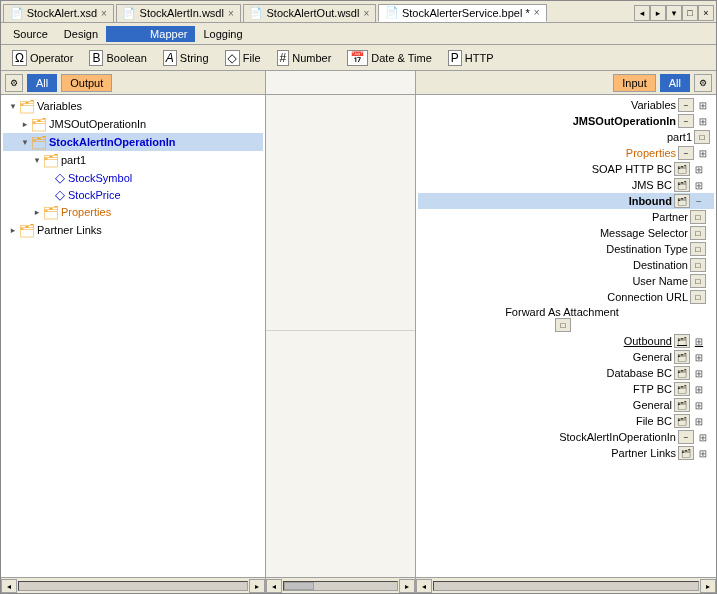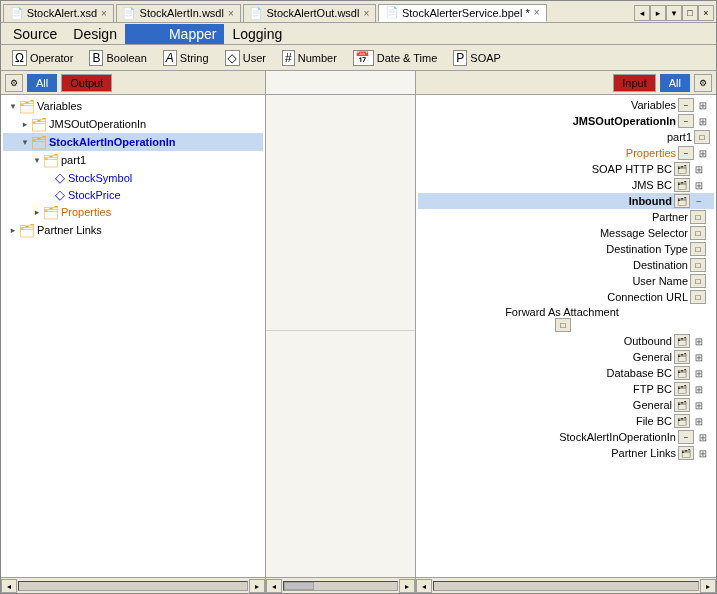--- a/index.html
+++ b/index.html
@@ -8,27 +8,27 @@
     
     .tab-bar { background: #ece9d8; border-bottom: 1px solid #a0a0a0; display: flex; align-items: center; padding: 2px 2px 0 2px; height: 22px; }
     .tab { display: flex; align-items: center; padding: 2px 6px; border: 1px solid #a0a0a0; border-bottom: none; background: #ece9d8; margin-right: 2px; font-size: 11px; cursor: pointer; height: 18px; white-space: nowrap; }
     .tab.active { background: #ffffff; border-bottom: 1px solid #ffffff; font-weight: normal; }
     .tab-close { margin-left: 4px; color: #666; font-size: 10px; cursor: pointer; }
     .tab-nav { margin-left: auto; display: flex; }
     .tab-nav button { background: #ece9d8; border: 1px solid #a0a0a0; width: 16px; height: 16px; cursor: pointer; font-size: 9px; }
 
     
     .menu-bar { background: #ece9d8; border-bottom: 1px solid #a0a0a0; display: flex; padding: 2px 4px; height: 22px; align-items: center; }
-    .menu-item { padding: 2px 8px; cursor: pointer; font-size: 14px; }
+    .menu-item { padding: 2px 8px; cursor: pointer; font-size: 11px; }
     .menu-item.active { background: #316ac5; color: white; padding-left: 44px; }
 
     
     .toolbar { background: #ece9d8; border-bottom: 1px solid #a0a0a0; display: flex; align-items: center; padding: 2px 4px; height: 26px; gap: 2px; }
     .toolbar-btn { display: flex; align-items: center; padding: 2px 6px; border: 1px solid transparent; background: transparent; cursor: pointer; font-size: 11px; height: 22px; gap: 3px; }
-    .panel-btn { padding: 1px 8px; border: 1px solid #a0a0a0; background: #b91c1c; cursor: pointer; font-size: 11px; height: 18px; }
+    .panel-btn { padding: 1px 8px; border: 1px solid #a0a0a0; background: #fdba74; cursor: pointer; font-size: 11px; height: 18px; }
     .panel-btn.active { background: #316ac5; color: white; border-color: #316ac5; }
     .panel-icon-btn { width: 18px; height: 18px; border: 1px solid #a0a0a0; background: #ece9d8; cursor: pointer; display: flex; align-items: center; justify-content: center; font-size: 10px; }
     
     
     .tree { flex: 1; overflow: auto; padding: 2px; }
     .tree-item { display: flex; align-items: center; padding: 1px 0; white-space: nowrap; cursor: pointer; }
     .tree-item.highlighted { background: #c5d9f1; }
     .tree-indent { display: inline-block; }
     .tree-toggle { width: 12px; height: 12px; display: inline-flex; align-items: center; justify-content: center; font-size: 9px; color: #555; }
     .tree-icon { width: 16px; height: 16px; margin-right: 2px; display: inline-flex; align-items: center; justify-content: center; font-size: 12px; }
@@ -97,33 +97,33 @@
     <div class="toolbar-btn">
       <span style="font-size:12px; border:1px solid #888; padding:0 2px; background:#fff;">B</span>
       <span>Boolean</span>
     </div>
     <div class="toolbar-btn">
       <span style="font-size:12px; border:1px solid #888; padding:0 2px; background:#fff; font-style:italic;">A</span>
       <span>String</span>
     </div>
     <div class="toolbar-btn">
       <span style="font-size:12px; border:1px solid #888; padding:0 2px; background:#fff;">◇</span>
-      <span>User</span>
+      <span>File</span>
     </div>
     <div class="toolbar-btn">
       <span style="font-size:12px; border:1px solid #888; padding:0 2px; background:#fff;">#</span>
       <span>Number</span>
     </div>
     <div class="toolbar-btn">
       <span style="font-size:12px; border:1px solid #888; padding:0 2px; background:#fff;">📅</span>
       <span>Date &amp; Time</span>
     </div>
     <div class="toolbar-btn">
       <span style="font-size:12px; border:1px solid #888; padding:0 2px; background:#fff;">P</span>
-      <span>SOAP</span>
+      <span>HTTP</span>
     </div>
   </div>
 
   <div style="flex:1; display:flex; flex-direction:column; overflow:hidden;">
 
     <div style="display:flex; height:24px; background:#ece9d8; border-bottom:1px solid #a0a0a0;">
 
       <div style="width:265px; border-right:1px solid #a0a0a0; display:flex; align-items:center; padding:2px 4px; gap:4px;">
         <div class="panel-icon-btn" style="font-size:9px;">⚙</div>
         <button class="panel-btn active">All</button>
@@ -280,21 +280,21 @@
           <div class="rtree-item" style="padding-right:8px;">
             <span class="tree-label">Connection URL</span>
             <span class="node-icon">□</span>
           </div>
 
           <div class="rtree-item" style="padding-right:8px;flex-direction:column;">
             <span class="tree-label">Forward As Attachment</span>
             <span class="node-icon">□</span>
           </div>
 
-          <div class="rtree-item" style="padding-right:8px;">
+          <div class="rtree-item" style="padding-right:8px;text-decoration:underline;">
             <span class="tree-label">Outbound</span>
             <span class="node-icon">🗂</span>
             <span class="expand-icon">⊞</span>
           </div>
 
           <div class="rtree-item" style="padding-right:8px;">
             <span class="tree-label">General</span>
             <span class="node-icon">🗂</span>
             <span class="expand-icon">⊞</span>
           </div>

